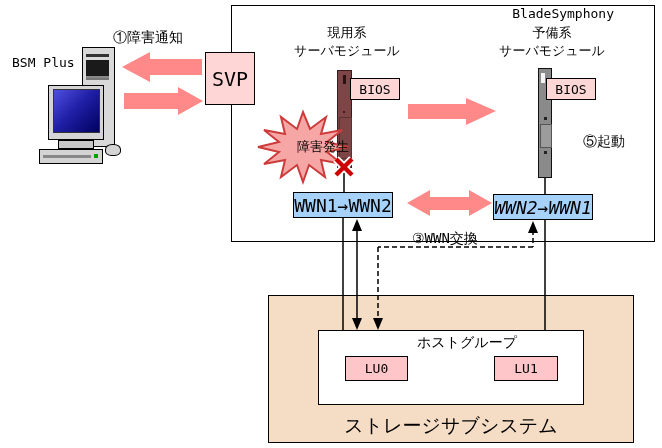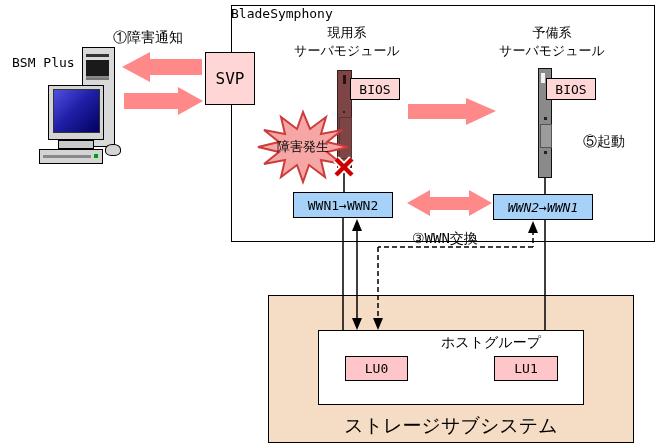--- a/index.html
+++ b/index.html
@@ -7,23 +7,23 @@
          font-family:"DejaVu Sans Mono","Liberation Mono",monospace;color:#000;}
   .abs{position:absolute;}
   .box{position:absolute;border:1.5px solid #000;box-sizing:border-box;}
   .lbl{position:absolute;white-space:pre;line-height:1.15;}
   .center{display:flex;align-items:center;justify-content:center;text-align:center;}
   
   .bs-frame{left:231px;top:5px;width:424px;height:237px;background:#fff;}
   .storage-frame{left:268px;top:295px;width:366px;height:148px;background:#f5dcc4;}
   .hostgroup-frame{left:318px;top:330px;width:266px;height:75px;background:#fff;}
   
-  .svp-box{left:205px;top:52px;width:50px;height:53px;background:#ffd6d6;font-size:16px;}
+  .svp-box{left:205px;top:52px;width:50px;height:53px;background:#ffd6d6;font-size:20px;}
   .bios-box{top:78px;width:50px;height:22px;background:#ffd6d6;font-size:13px;}
-  .wwn-box{width:100px;height:26px;background:#a6d2fa;font-size:13px;}
+  .wwn-box{width:100px;height:26px;background:#a6d2fa;font-size:18px;}
   .lu-box{top:356px;width:63px;height:25px;background:#ffc6ca;font-size:13px;}
   
   .blade{position:absolute;box-sizing:border-box;}
   .blade-active{left:337px;top:70px;width:15px;height:98px;background:#7d4545;border:1px solid #3a1d1d;}
   .blade-standby{left:538px;top:68px;width:14px;height:110px;background:#8a8a8a;border:1px solid #111;}
   .blade .led{position:absolute;}
   
   .tower{left:82px;top:47px;width:33px;height:100px;background:#d9d9d9;}
   .tower .slot{position:absolute;left:3px;top:6px;width:23px;height:3px;background:#333;}
   .tower .panel{position:absolute;left:3px;top:12px;width:23px;height:18px;background:#1a1a1a;
@@ -39,25 +39,25 @@
   svg.overlay{position:absolute;left:0;top:0;z-index:5;pointer-events:none;}
   .z6{z-index:6;}
   .fs13{font-size:13px;} .fs14{font-size:14px;} .fs15{font-size:19px;}
 </style>
 </head>
 <body>
 
 <div class="stage">
 
   <div class="box bs-frame"></div>
-  <div class="lbl fs13" style="left:231px;top:7px;width:383px;text-align:left;">BladeSymphony</div>
+  <div class="lbl fs13" style="left:231px;top:7px;width:383px;text-align:right;">BladeSymphony</div>
 
   <div class="box storage-frame"></div>
   <div class="box hostgroup-frame"></div>
-  <div class="lbl fs14" style="left:318px;top:334px;width:298px;text-align:center;padding-left:24px;">ホストグループ</div>
+  <div class="lbl fs14" style="left:318px;top:334px;width:298px;text-align:center;">ホストグループ</div>
   <div class="box lu-box center" style="left:345px;">LU0</div>
   <div class="box lu-box center" style="left:494px;width:64px;">LU1</div>
   <div class="lbl fs15" style="left:268px;top:415px;width:366px;text-align:center;">ストレージサブシステム</div>
 
   <div class="abs box tower">
     <div class="slot"></div>
     <div class="panel"></div>
   </div>
   <div class="abs box monitor">
     <div class="screen"></div>
@@ -125,15 +125,15 @@
       <line x1="352" y1="159" x2="336" y2="175" stroke="#fff" stroke-width="8"></line>
       <line x1="336" y1="159" x2="352" y2="175" stroke="#cc0000" stroke-width="4.5"></line>
       <line x1="352" y1="159" x2="336" y2="175" stroke="#cc0000" stroke-width="4.5"></line>
     </g>
   </svg>
 
   <div class="lbl fs14 z6" style="left:113px;top:29px;">①障害通知</div>
   <div class="lbl fs14 z6" style="left:412px;top:222px;margin-top:8px;">③WWN交換</div>
   <div class="lbl fs14 z6" style="left:583px;top:133px;">⑤起動</div>
 
-  <div class="lbl fs13 z6" style="left:257px;top:140px;width:92px;text-align:center;">障害発生</div>
+  <div class="lbl fs13 z6" style="left:257px;top:140px;width:92px;text-align:right;">障害発生</div>
 
 </div>
 
 </body></html>

